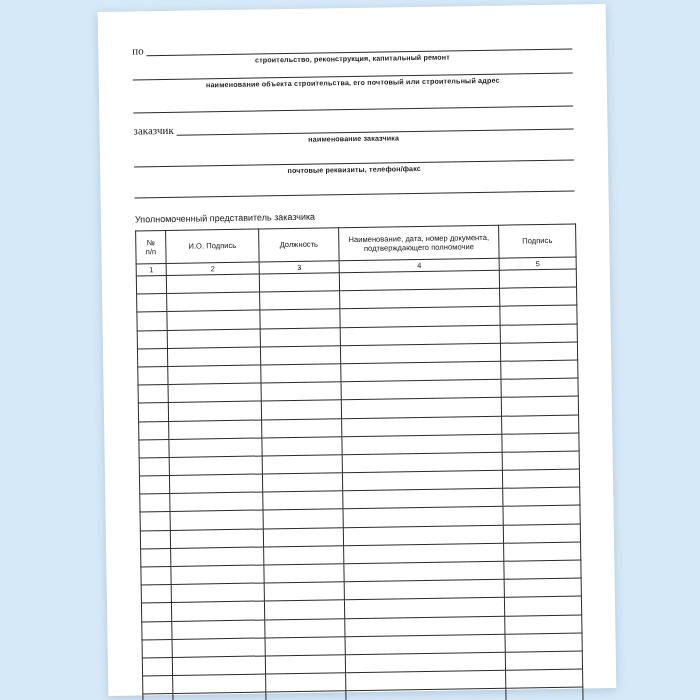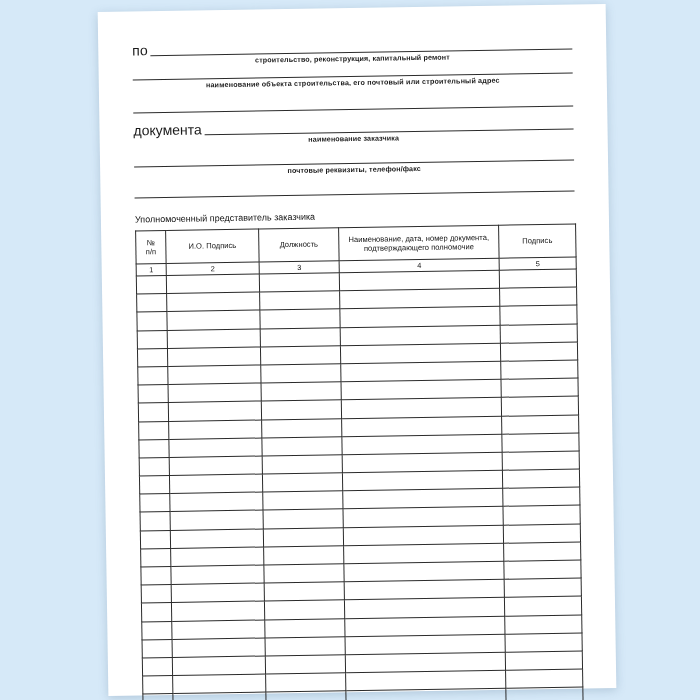--- a/index.html
+++ b/index.html
@@ -45,26 +45,27 @@
     width: 440px;
   }
 
   
   .field-row {
     display: flex;
     align-items: flex-end;
     width: 100%;
   }
   .field-label {
-    font-size: 14px;
+    font-size: 11px;
     color: #1a1a1a;
     white-space: nowrap;
     padding-right: 3px;
     line-height: 10px;
     padding-bottom: 1px;
+    font-family: Liberation Serif, serif;
   }
   .rule {
     flex: 1 1 auto;
     border-bottom: 1px solid #2b2b2b;
     height: 10px;
   }
   .caption {
     text-align: center;
     font-size: 7.2px;
     color: #1a1a1a;
@@ -145,21 +146,21 @@
 
         <div class="spacer-9"></div>
 
         <div class="field-row">
           <span class="rule"></span>
         </div>
 
         <div class="spacer-12"></div>
 
         <div class="field-row">
-          <span class="field-label">документа</span>
+          <span class="field-label">заказчик</span>
           <span class="rule"></span>
         </div>
         <div class="caption">наименование заказчика</div>
 
         <div class="spacer-7"></div>
 
         <div class="field-row">
           <span class="rule"></span>
         </div>
         <div class="caption">почтовые реквизиты, телефон/факс</div>

